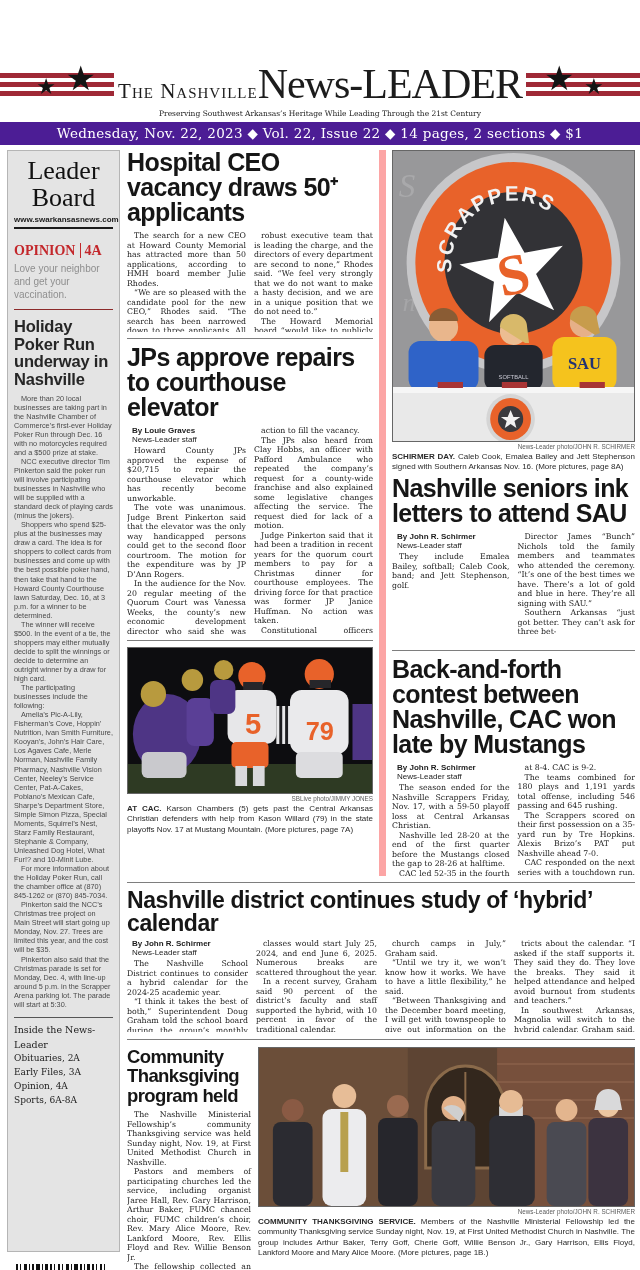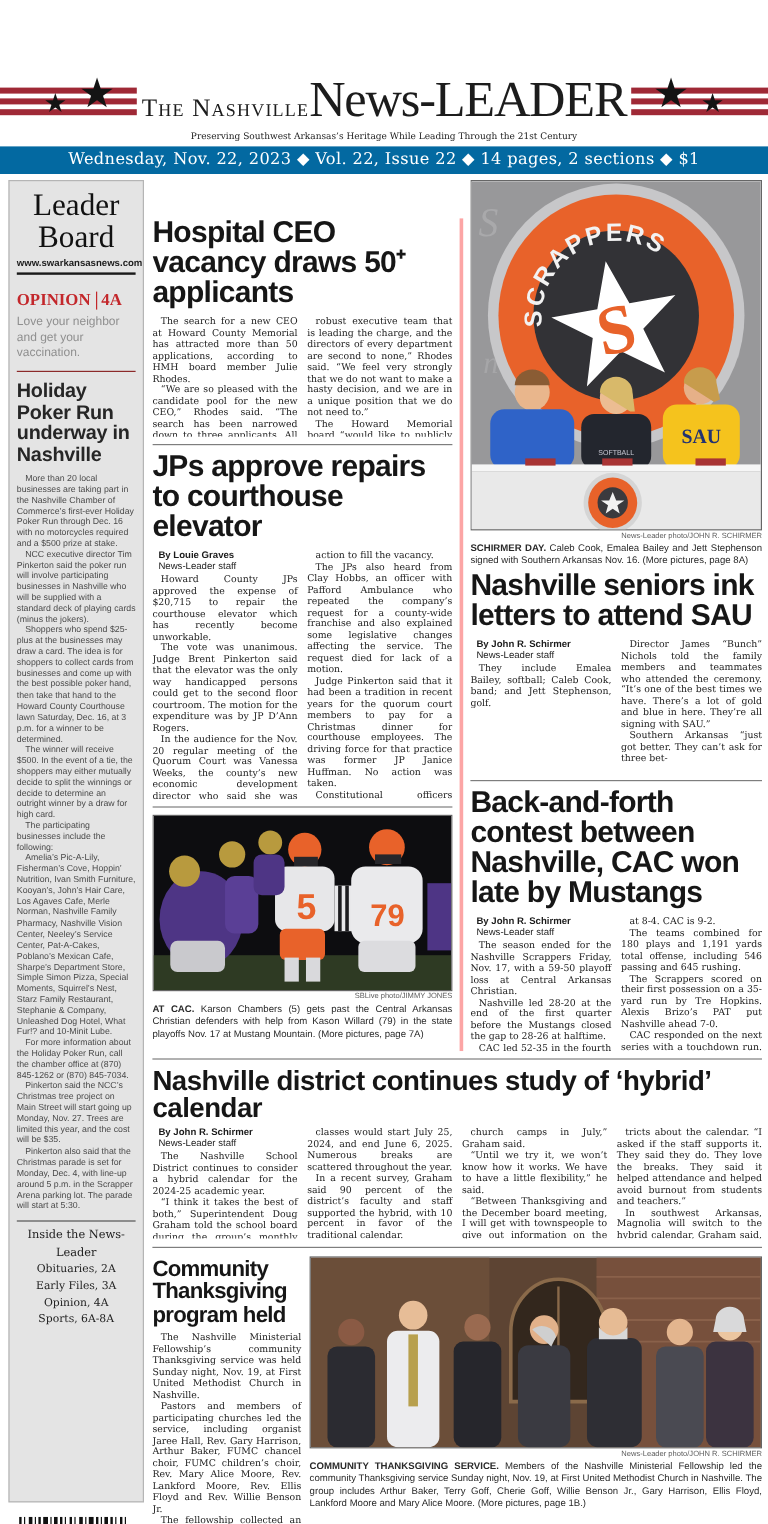--- a/index.html
+++ b/index.html
@@ -14,37 +14,37 @@
   .stripe { height:5px; background:#9f2936; margin-bottom:4px; }
   .star { position:absolute; color:#141414; line-height:1; font-family:"DejaVu Sans",sans-serif; }
   .star-big { font-size:34px; top:-3px; }
   .star-small { font-size:22px; top:12px; }
   .dev-left .star-big { right:18px; } .dev-left .star-small { right:58px; }
   .dev-right .star-big { left:18px; } .dev-right .star-small { left:58px; }
   .nameplate { display:flex; align-items:baseline; padding:0 4px; white-space:nowrap; }
   .np-prefix { font-variant:small-caps; font-size:21px; letter-spacing:1px; font-family:"Liberation Serif",serif; }
   .np-main { font-size:42px; letter-spacing:-1px; font-family:"Liberation Serif",serif; }
   .tagline { font-size:7.5px; color:#222; margin-top:1px; }
-  .datebar { background:#0369a1; color:#fff; font-size:13.5px; padding:3px 0 4px; margin-top:4px; letter-spacing:.3px; }
+  .datebar { background:#4c1d95; color:#fff; font-size:13.5px; padding:3px 0 4px; margin-top:4px; letter-spacing:.3px; }
 
   
   .body-wrap { display:flex; gap:7px; padding:5px 5px 0 7px; }
   .lb-col { width:113px; flex:0 0 auto; }
   .main-col { flex:1; min-width:0; }
 
   
   .lb-box { background:#e4e4e4; border:1px solid #b5b5b5; padding:7px 6px 10px; height:1102px; overflow:hidden; }
   .lb-title { font-size:26px; line-height:1.02; text-align:center; font-family:"Liberation Serif",serif; color:#111; }
   .lb-site { font-family:"Liberation Sans",sans-serif; font-weight:bold; font-size:8px; text-align:center; border-bottom:2.5px solid #1a1a1a; padding:4px 0 3px; }
   .lb-opinion { font-family:Liberation Serif, serif; font-weight:bold; font-size:14px; color:#c3272b; margin-top:14px; }
   .lb-opinion .sep { border-left:1.5px solid #c3272b; margin:0 3px 0 5px; }
   .lb-teaser { font-family:"Liberation Sans",sans-serif; font-size:10px; line-height:1.3; color:#8f8f8f; font-weight:500; margin-top:3px; padding-bottom:8px; border-bottom:1.5px solid #8c2a2a; }
   .lb-head { font-family:"Liberation Sans",sans-serif; font-size:16.5px; line-height:1.07; color:#262626; margin:8px 0 5px; letter-spacing:-.2px; }
   .lb-body p { font-family:"Liberation Sans",sans-serif; font-size:7.3px; line-height:1.24; color:#4a4a4a; text-indent:7px; }
-  .lb-inside { border-top:1px solid #555; margin-top:8px; padding-top:5px; text-align:center; font-size:9px; line-height:1.55; color:#222; }
+  .lb-inside { border-top:1px solid #555; margin-top:8px; padding-top:5px; text-align:left; font-size:9px; line-height:1.55; color:#222; }
   .lb-inside .in-title { font-size:9.5px; }
   .barcode-wrap { margin:12px auto 0; width:100px; text-align:center; }
   .barcode-svg { display:block; }
   .barcode-digits { font-family:"DejaVu Sans Mono",monospace; font-size:8.5px; letter-spacing:2px; color:#111; margin-top:-2px; text-align:center; }
 
   
   .hx { font-family:"Liberation Sans",sans-serif; color:#161616; letter-spacing:-.6px; }
   .headline-xl { font-size:25px; line-height:1.0; margin-bottom:6px; }
   .headline-school { font-size:23px; line-height:1.0; margin-bottom:4px; letter-spacing:-.4px; }
   .headline-sm { font-size:18.5px; line-height:1.05; margin-bottom:5px; }
@@ -53,21 +53,21 @@
   .cols { display:flex; gap:8px; }
   .col { flex:1; min-width:0; }
   .col p, .onecol p { font-size:7.8px; line-height:1.22; text-align:justify; text-indent:7px; color:#222; }
   .jump { font-family:"Liberation Sans",sans-serif; font-size:9px; text-align:center; margin-top:7px; color:#222; }
   .credit { font-family:"Liberation Sans",sans-serif; font-size:6.3px; color:#5c5c5c; text-align:right; margin:1px 0 2px; }
   .caption { font-family:"Liberation Sans",sans-serif; font-size:8px; line-height:1.3; text-align:justify; color:#2a2a2a; }
   .caption b { font-weight:bold; }
   .rule { border:none; border-top:1px solid #7e7e7e; margin:6px 0; }
 
   .two-col-region { display:flex; gap:0; height:726px; overflow:hidden; }
-  .left-main { width:259px; flex:0 0 auto; padding-right:6px; border-right:3px solid #fca5a5;margin-top:32px; }
+  .left-main { width:259px; flex:0 0 auto; padding-right:6px; border-right:7px solid #fca5a5; }
   .right-rail { flex:1; min-width:0; padding-left:6px; }
 
   .hospital-block { height:182px; overflow:hidden; }
   .jps-block { height:289px; overflow:hidden; }
   .signing-block { height:326px; overflow:hidden; }
   .sau-block { height:168px; overflow:hidden; }
   .cac-block { overflow:hidden; }
   .photo-frame { border:1px solid #666; }
   .photo-frame svg { display:block; }
 

